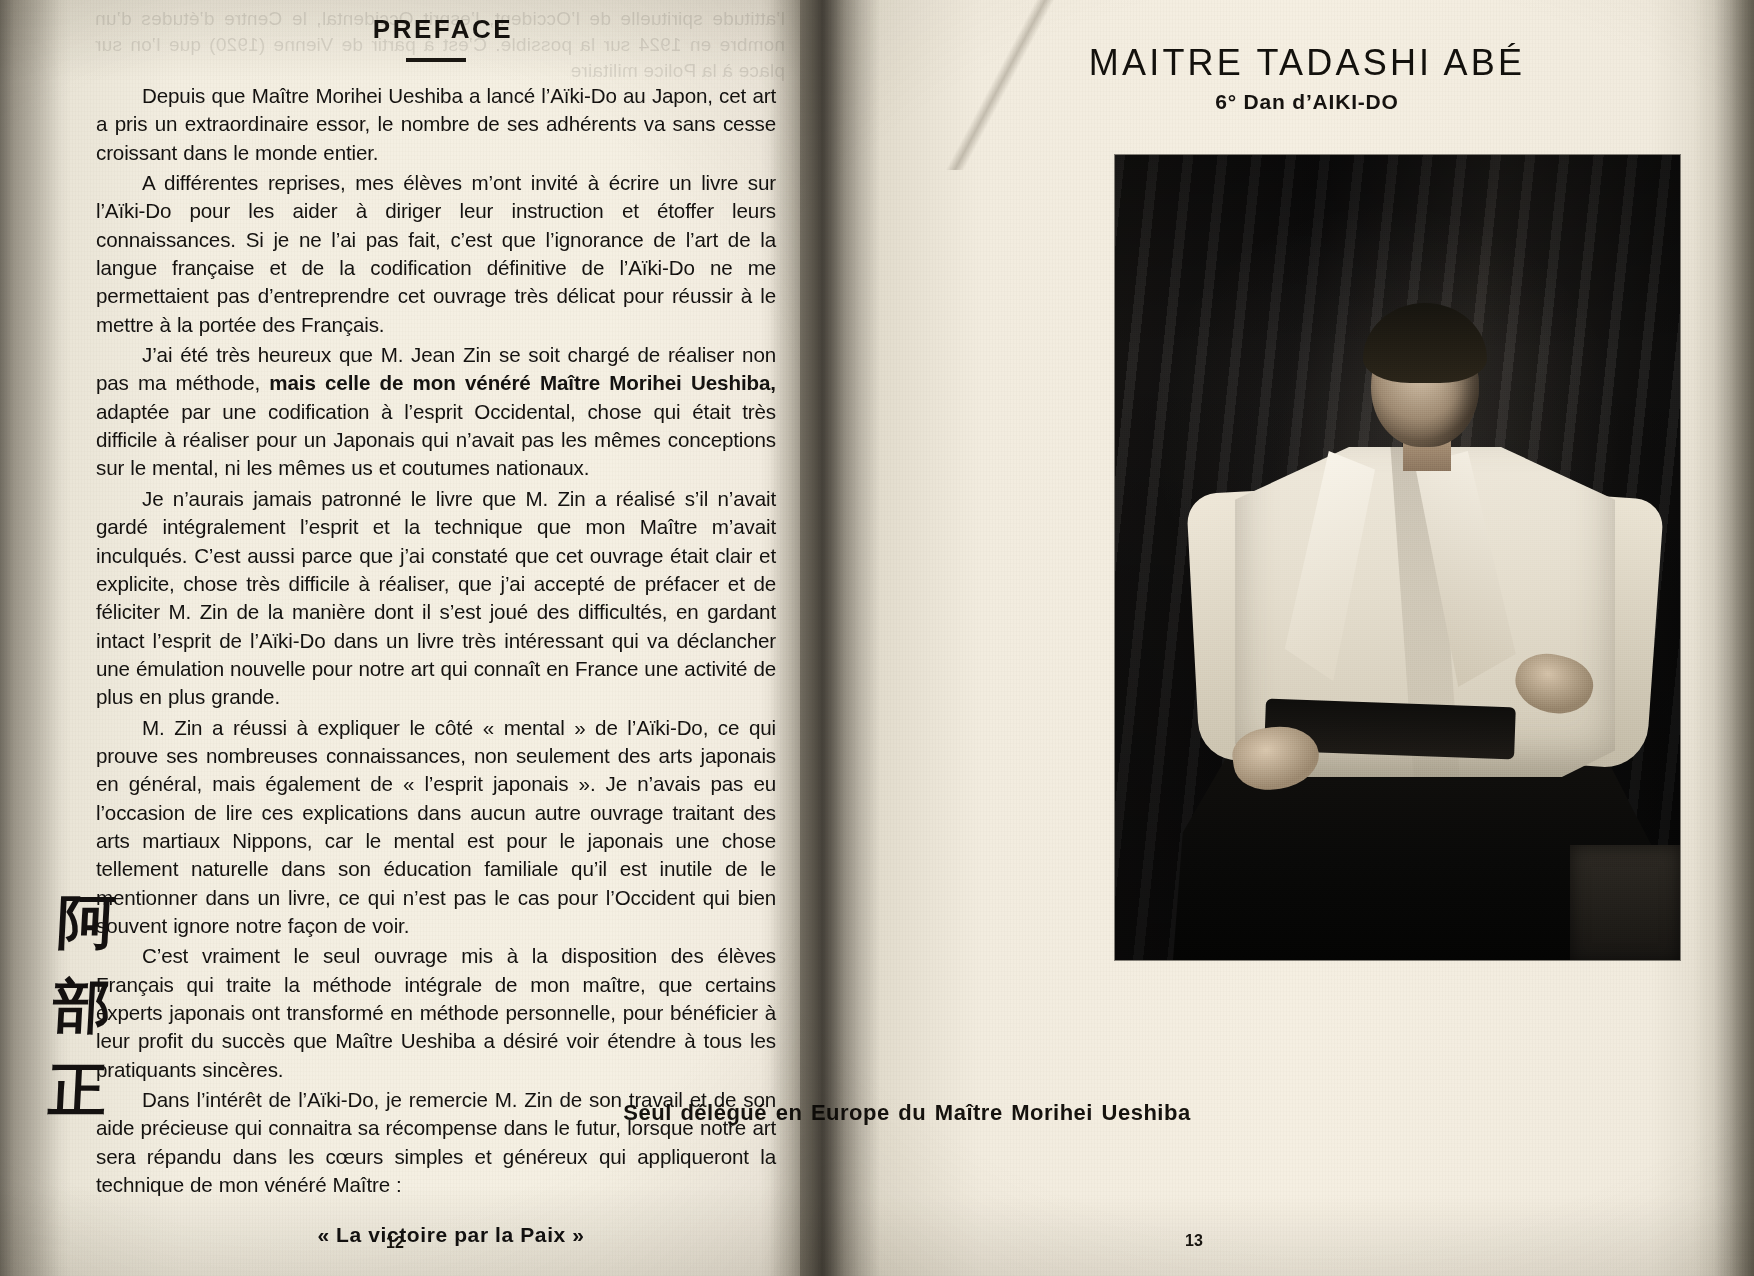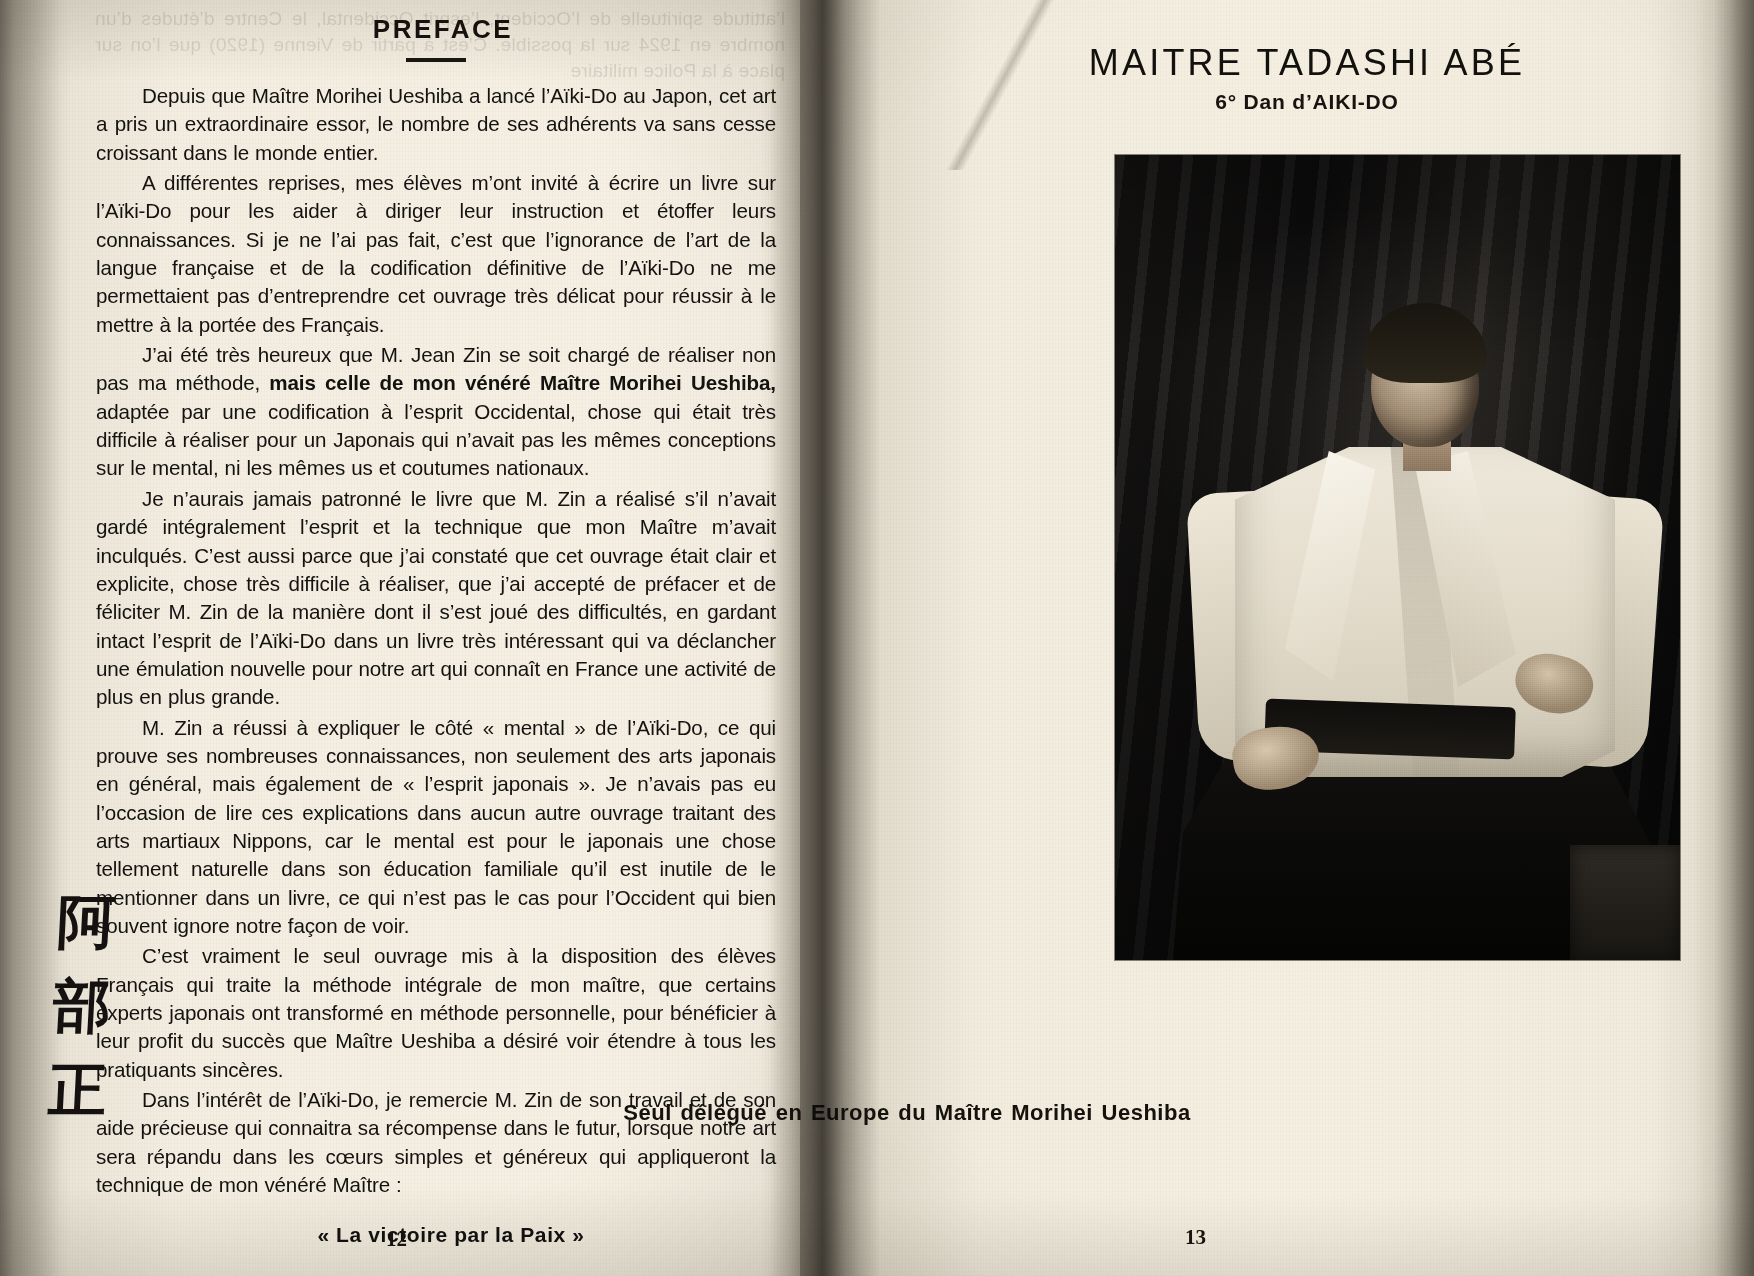--- a/index.html
+++ b/index.html
@@ -113,23 +113,23 @@
     font-family:"DejaVu Sans", sans-serif;
     font-size:58px;
     line-height:84px;
     font-weight:bold;
     transform:skewX(-3deg);
   }
   .calligraphy span{display:block;}
 
   .folio{
     position:absolute;bottom:24px;
-    font-family:Liberation Serif, serif;
-    font-weight:bold;
-    font-size:21px;
+    font-family:Liberation Sans, sans-serif;
+    font-weight:bold;
+    font-size:16px;
     color:#17140f;
   }
   .folio-left{left:386px;}
   .folio-right{left:1185px;bottom:26px;}
 
   
   .rp-inner{position:absolute;left:0;top:0;width:100%;height:100%;}
   #portrait-title{
     position:absolute;top:18px;left:0;right:0;
     text-align:center;

